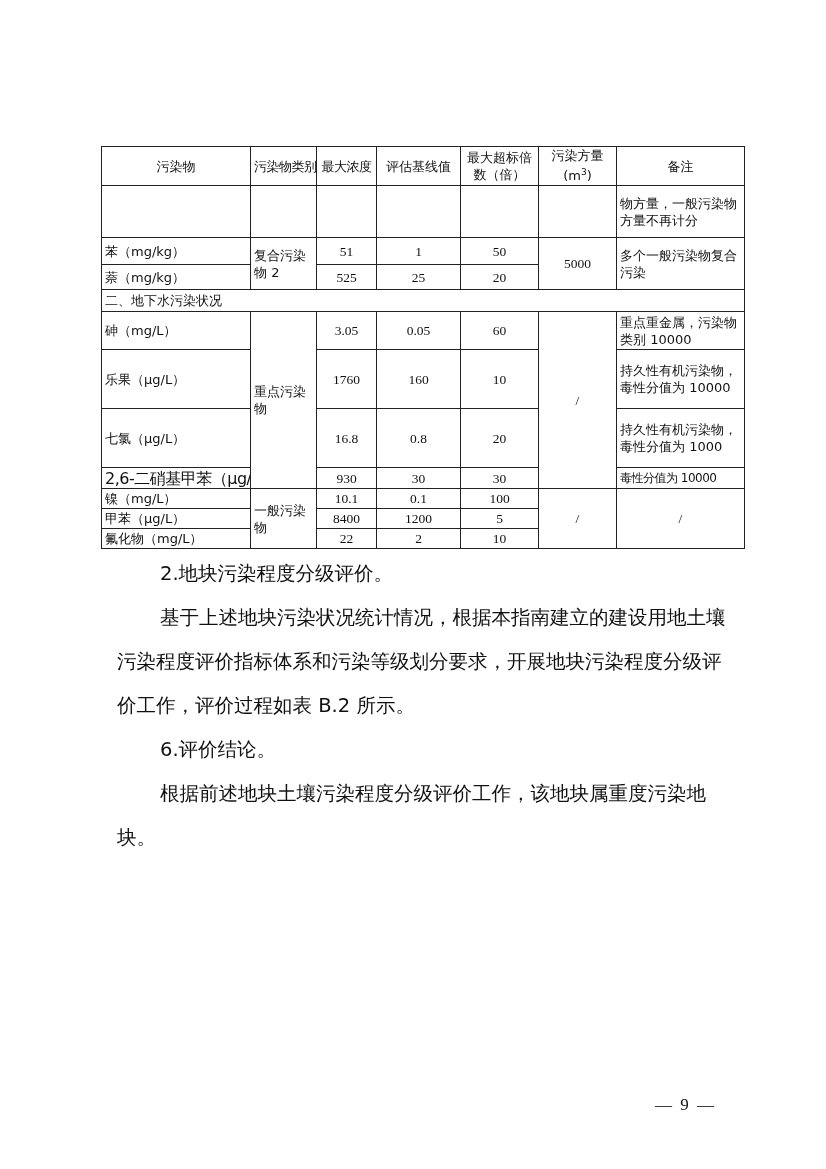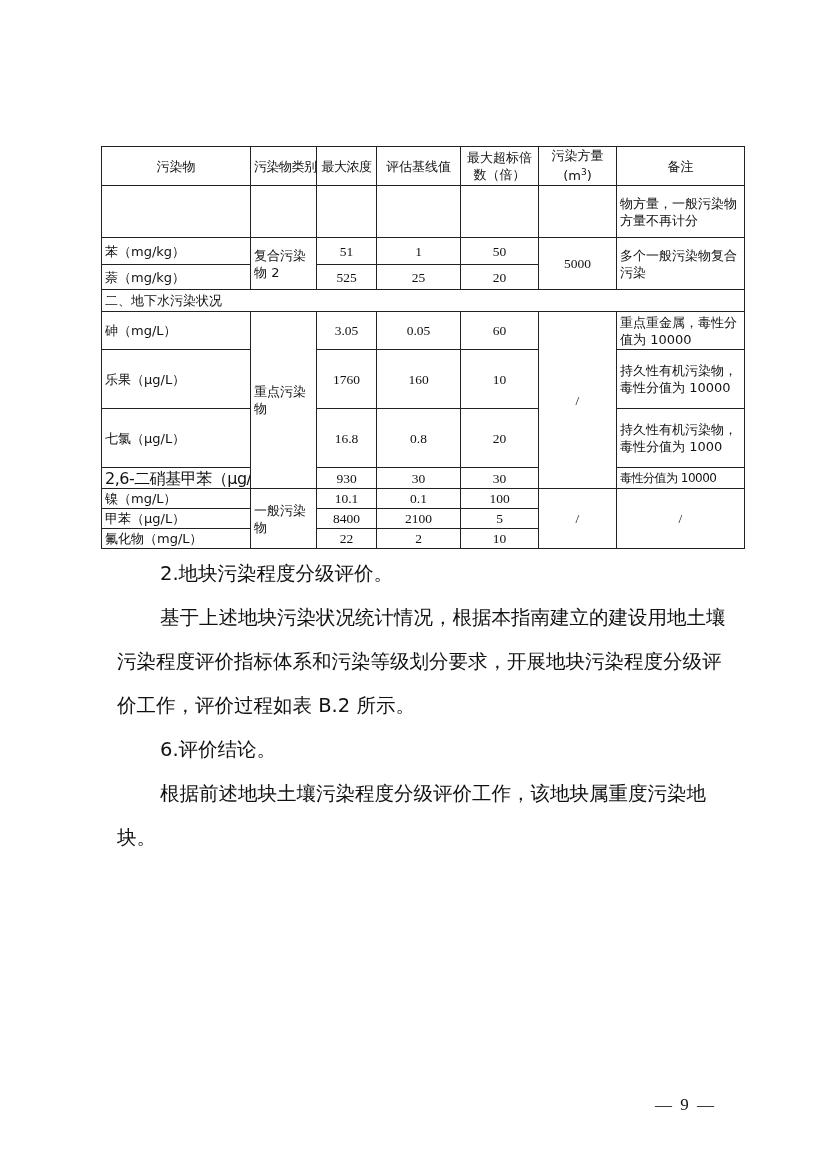--- a/index.html
+++ b/index.html
@@ -75,21 +75,21 @@
   <tr style="height:22px">
     <td colspan="7">二、地下水污染状况</td>
   </tr>
   <tr style="height:38px">
     <td>砷（mg/L）</td>
     <td rowspan="4">重点污染物</td>
     <td class="c num">3.05</td>
     <td class="c num">0.05</td>
     <td class="c num">60</td>
     <td rowspan="4" class="c num">/</td>
-    <td>重点重金属，毒性分值为 10000</td>
+    <td>重点重金属，污染物类别 10000</td>
   </tr>
   <tr style="height:59px">
     <td>乐果（μg/L）</td>
     <td class="c num">1760</td>
     <td class="c num">160</td>
     <td class="c num">10</td>
     <td>持久性有机污染物，毒性分值为 10000</td>
   </tr>
   <tr style="height:59px">
     <td>七氯（μg/L）</td>
@@ -110,21 +110,21 @@
     <td rowspan="3">一般污染物</td>
     <td class="c num">10.1</td>
     <td class="c num">0.1</td>
     <td class="c num">100</td>
     <td rowspan="3" class="c num">/</td>
     <td rowspan="3" class="c num">/</td>
   </tr>
   <tr style="height:20px">
     <td>甲苯（μg/L）</td>
     <td class="c num">8400</td>
-    <td class="c num">2100</td>
+    <td class="c num">1200</td>
     <td class="c num">5</td>
   </tr>
   <tr style="height:20px">
     <td>氟化物（mg/L）</td>
     <td class="c num">22</td>
     <td class="c num">2</td>
     <td class="c num">10</td>
   </tr>
 </tbody>
   </table>

